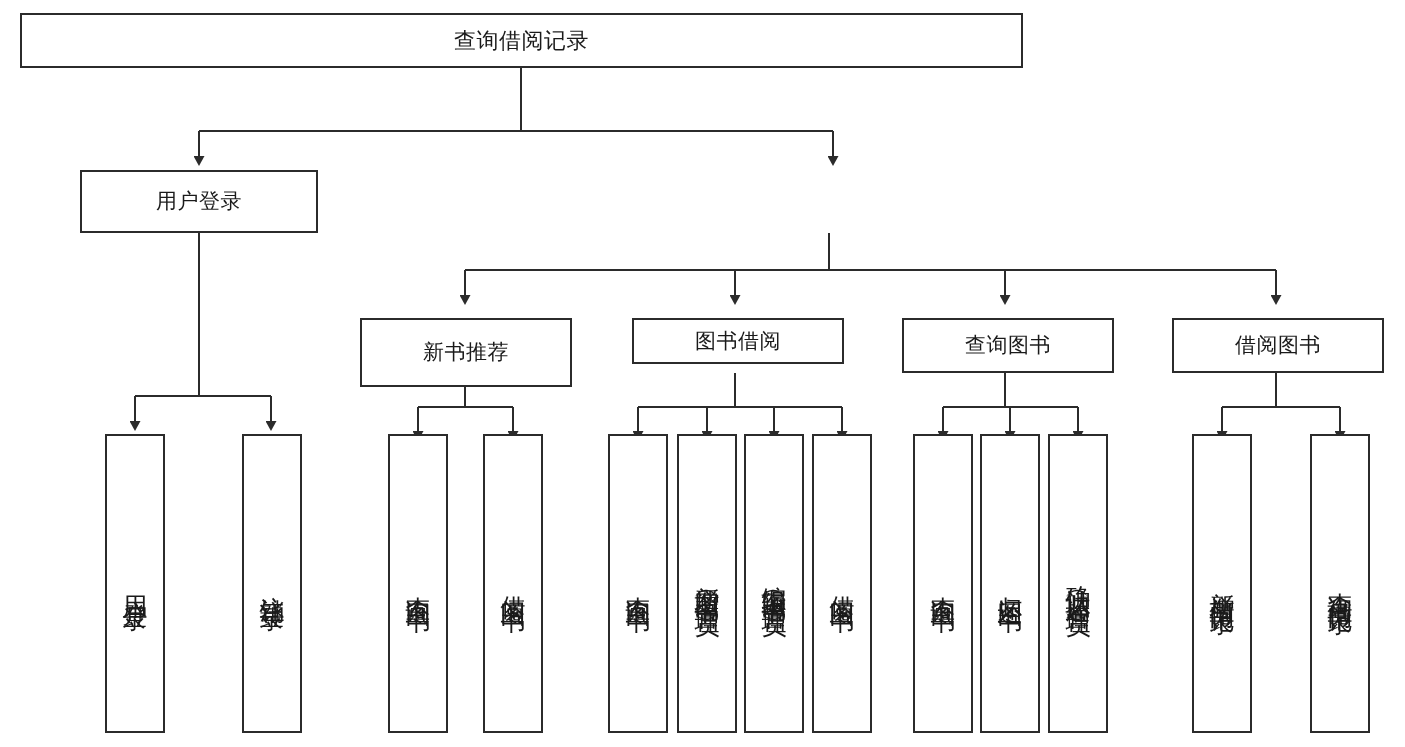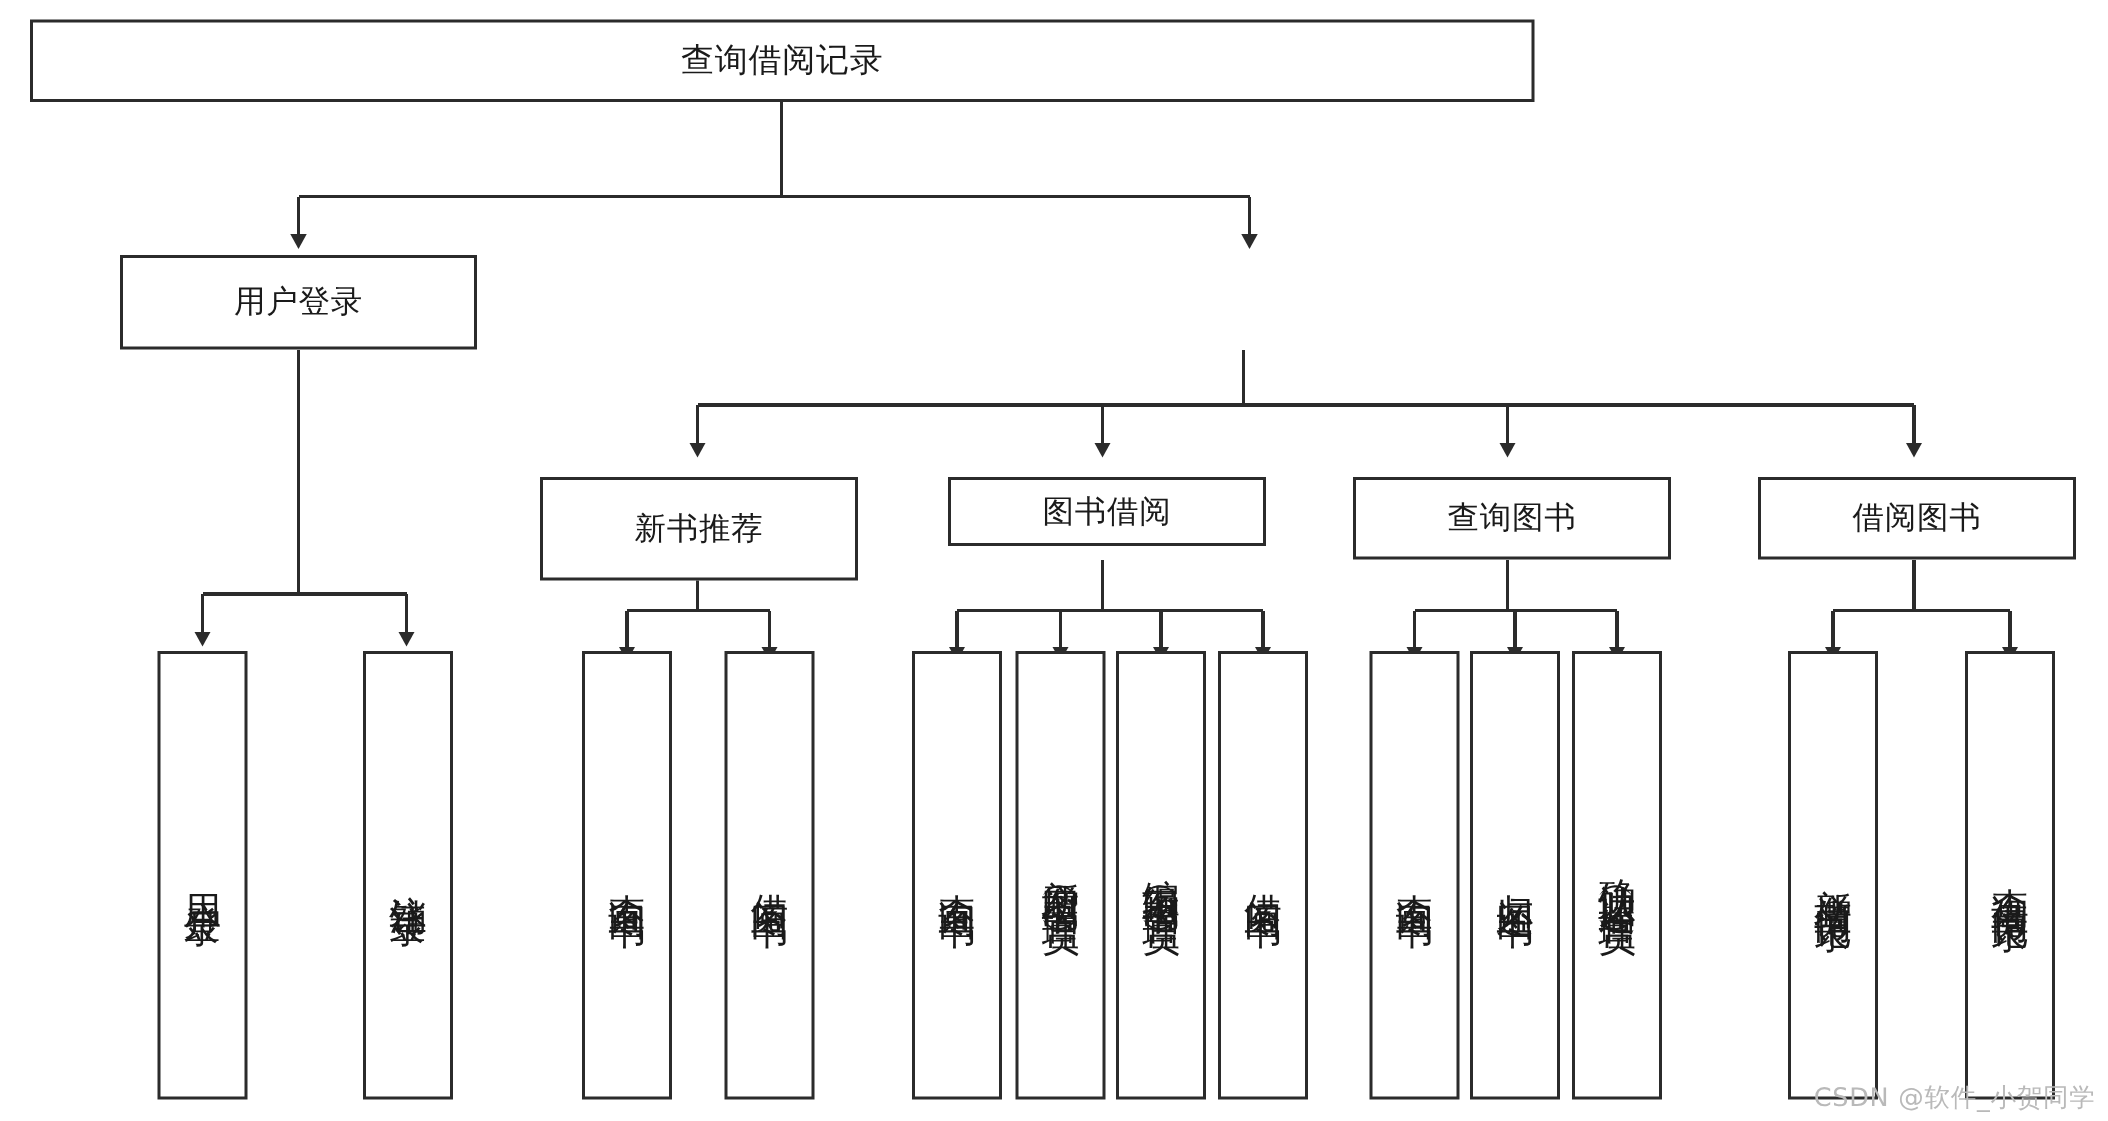--- a/index.html
+++ b/index.html
@@ -187,15 +187,14 @@
     <span class="lbl">确认归还（管理员）</span>
   </div>
 
   <div class="node leaf" style="left:1192px;top:434px;width:60px;height:299px;">
     <span class="lbl">新增借阅记录</span>
   </div>
   <div class="node leaf" style="left:1310px;top:434px;width:60px;height:299px;">
     <span class="lbl">查询借阅记录</span>
   </div>
 
-  <div class="watermark">CSDN @软件_小贺同学</div>
 
 </div>
 
 </body></html>

